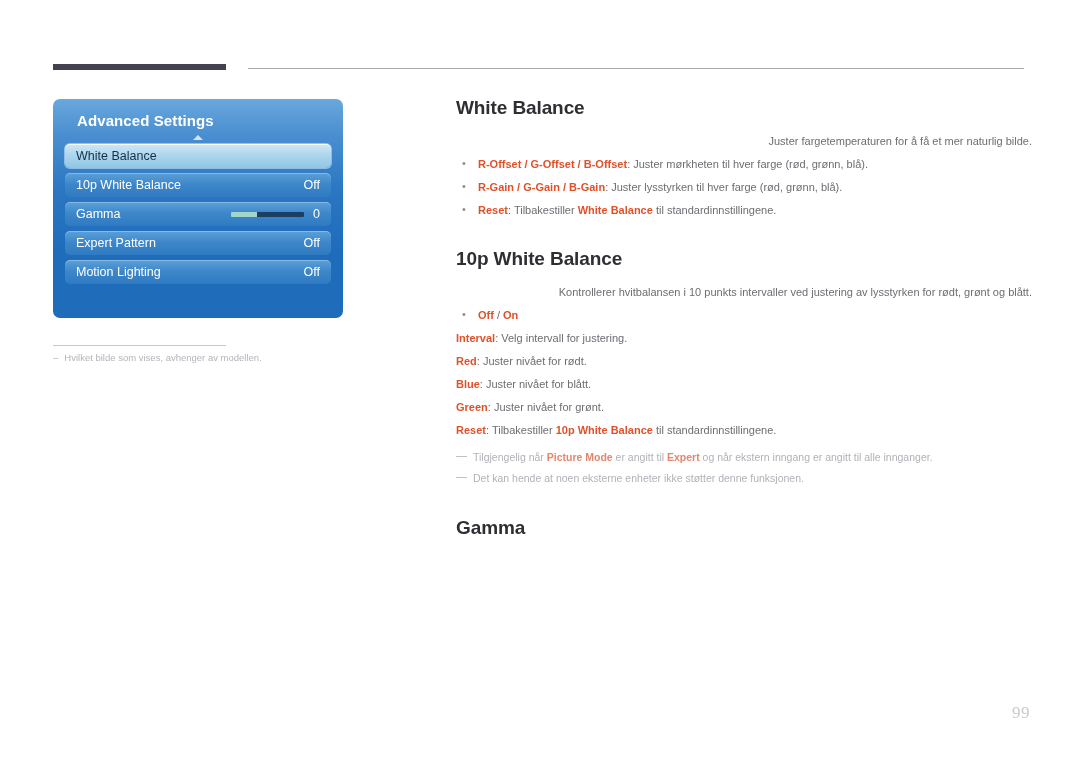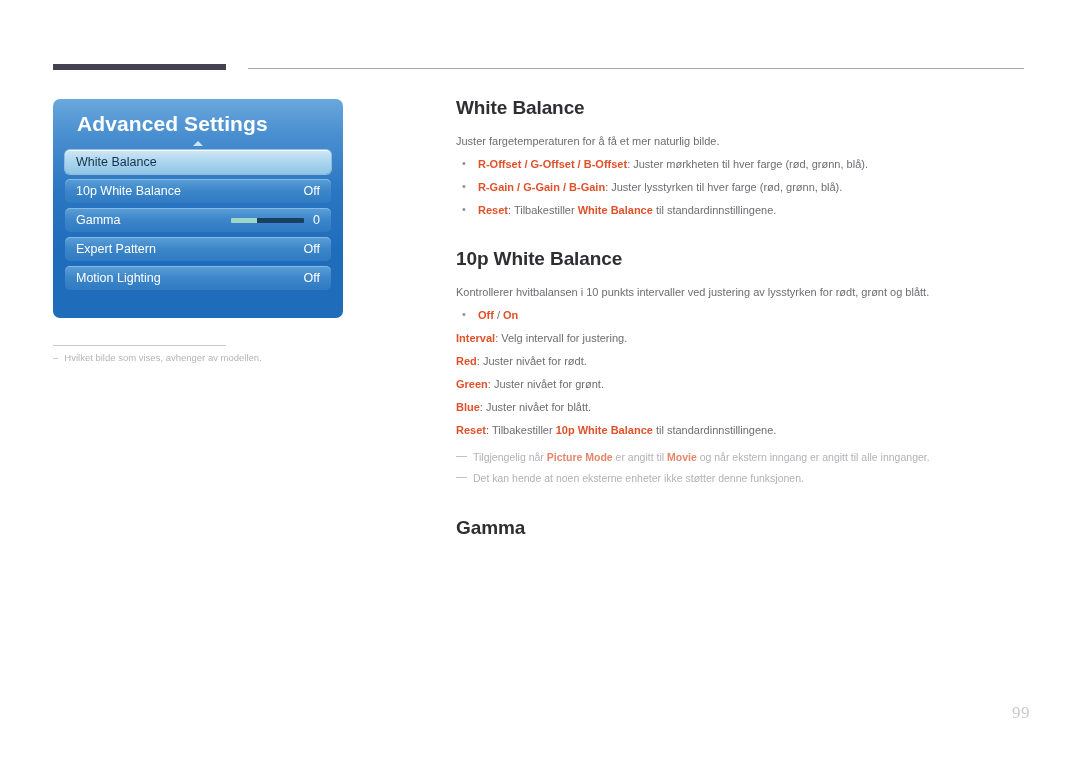--- a/index.html
+++ b/index.html
@@ -47,21 +47,21 @@
                 #4a8fd0 16%,
                 #2a76c2 42%,
                 #1f6cbb 70%,
                 #1f6cbb 100%);
     box-sizing: border-box;
     padding: 0 10px;
     overflow: hidden;
   }
   .osd-title {
     color: #ffffff;
-    font-size: 21px;
+    font-size: 15px;
     font-weight: bold;
     letter-spacing: .1px;
     padding: 14px 0 0 14px;
     line-height: 1;
   }
   .osd-caret {
     width: 0;
     height: 0;
     margin: 7px auto 4px auto;
     border-left: 5px solid transparent;
@@ -160,20 +160,21 @@
   }
   .sec + .sec { margin-top: 0; }
   .sec-white-balance { margin-bottom: 28px; }
   .sec-10p { margin-bottom: 30px; }
 
   .intro {
     margin: 13px 0 0 0;
     font-size: 11px;
     color: #6d6d73;
     line-height: 1.5;
+    text-align: right;
   }
   ul.bullets {
     margin: 8px 0 0 0;
     padding: 0;
     list-style: none;
   }
   ul.bullets li {
     position: relative;
     padding-left: 22px;
     margin-bottom: 7px;
@@ -311,32 +312,32 @@
       </li>
     </ul>
 
     <div class="plain-line">
       <span class="accent">Interval</span><span>: Velg intervall for justering.</span>
     </div>
     <div class="plain-line">
       <span class="accent">Red</span><span>: Juster nivået for rødt.</span>
     </div>
     <div class="plain-line">
+      <span class="accent">Blue</span><span>: Juster nivået for blått.</span>
+    </div>
+    <div class="plain-line">
       <span class="accent">Green</span><span>: Juster nivået for grønt.</span>
-    </div>
-    <div class="plain-line">
-      <span class="accent">Blue</span><span>: Juster nivået for blått.</span>
     </div>
     <div class="plain-line">
       <span class="accent">Reset</span><span>: Tilbakestiller </span><span class="accent">10p White Balance</span><span> til standardinnstillingene.</span>
     </div>
 
     <div class="notes-block">
       <div class="note">
-        <span>Tilgjengelig når </span><span class="accent">Picture Mode</span><span> er angitt til </span><span class="accent">Movie</span><span> og når ekstern inngang er angitt til alle innganger.</span>
+        <span>Tilgjengelig når </span><span class="accent">Picture Mode</span><span> er angitt til </span><span class="accent">Expert</span><span> og når ekstern inngang er angitt til alle innganger.</span>
       </div>
       <div class="note">
         <span>Det kan hende at noen eksterne enheter ikke støtter denne funksjonen.</span>
       </div>
     </div>
   </div>
 
   <div class="sec sec-gamma">
     <h2 class="sec-title">Gamma</h2>
   </div>

